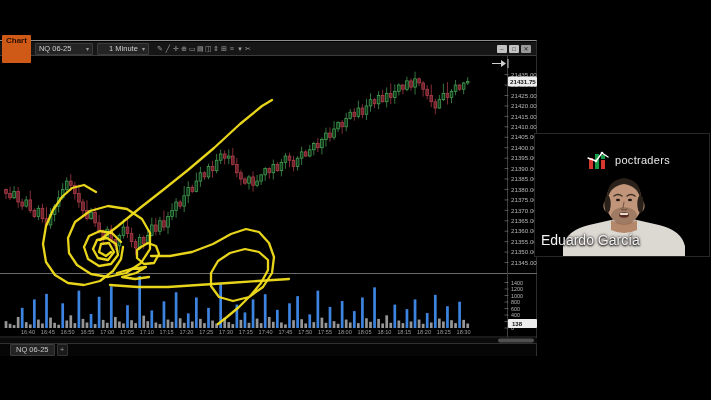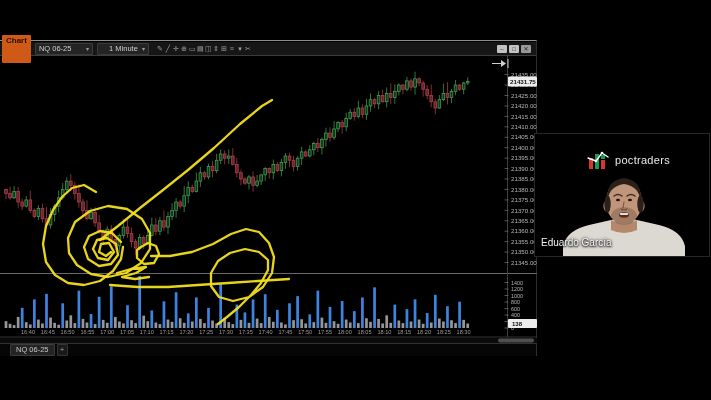--- a/index.html
+++ b/index.html
@@ -25,21 +25,21 @@
           border-top:1px solid #313131;display:flex;align-items:center;box-sizing:border-box;}
   .btab{margin-left:10px;background:#242424;border:1px solid #3c3c3c;color:#c8c8c8;font-size:7.5px;
         height:10px;line-height:10px;padding:0 5px;border-radius:1px;}
   .addtab{margin-left:2px;background:#1a1a1a;border:1px solid #333;color:#999;font-size:8px;width:9px;
           height:10px;line-height:9px;text-align:center;border-radius:1px;}
   
   .webcam{position:absolute;left:534px;top:133px;width:176px;height:124px;background:#000;
           border:1px solid #272727;box-sizing:border-box;overflow:hidden;}
   .brand{position:absolute;left:52px;top:16px;display:flex;align-items:center;gap:6px;}
   .brand-text{color:#e9e9e9;font-size:11px;letter-spacing:.3px;}
-  .cam-name{position:absolute;left:6px;bottom:8px;color:#f3f3f3;font-size:10px;
+  .cam-name{position:absolute;left:6px;bottom:8px;color:#f3f3f3;font-size:14px;
             text-shadow:0 1px 2px #000,0 0 3px #000;}
   .person{position:absolute;left:20px;top:38px;}
   svg{display:block;}
   #chart-svg text{font-family:"Liberation Sans",sans-serif;}
 </style>
 </head>
 <body>
 
 <div class="stage">
 

